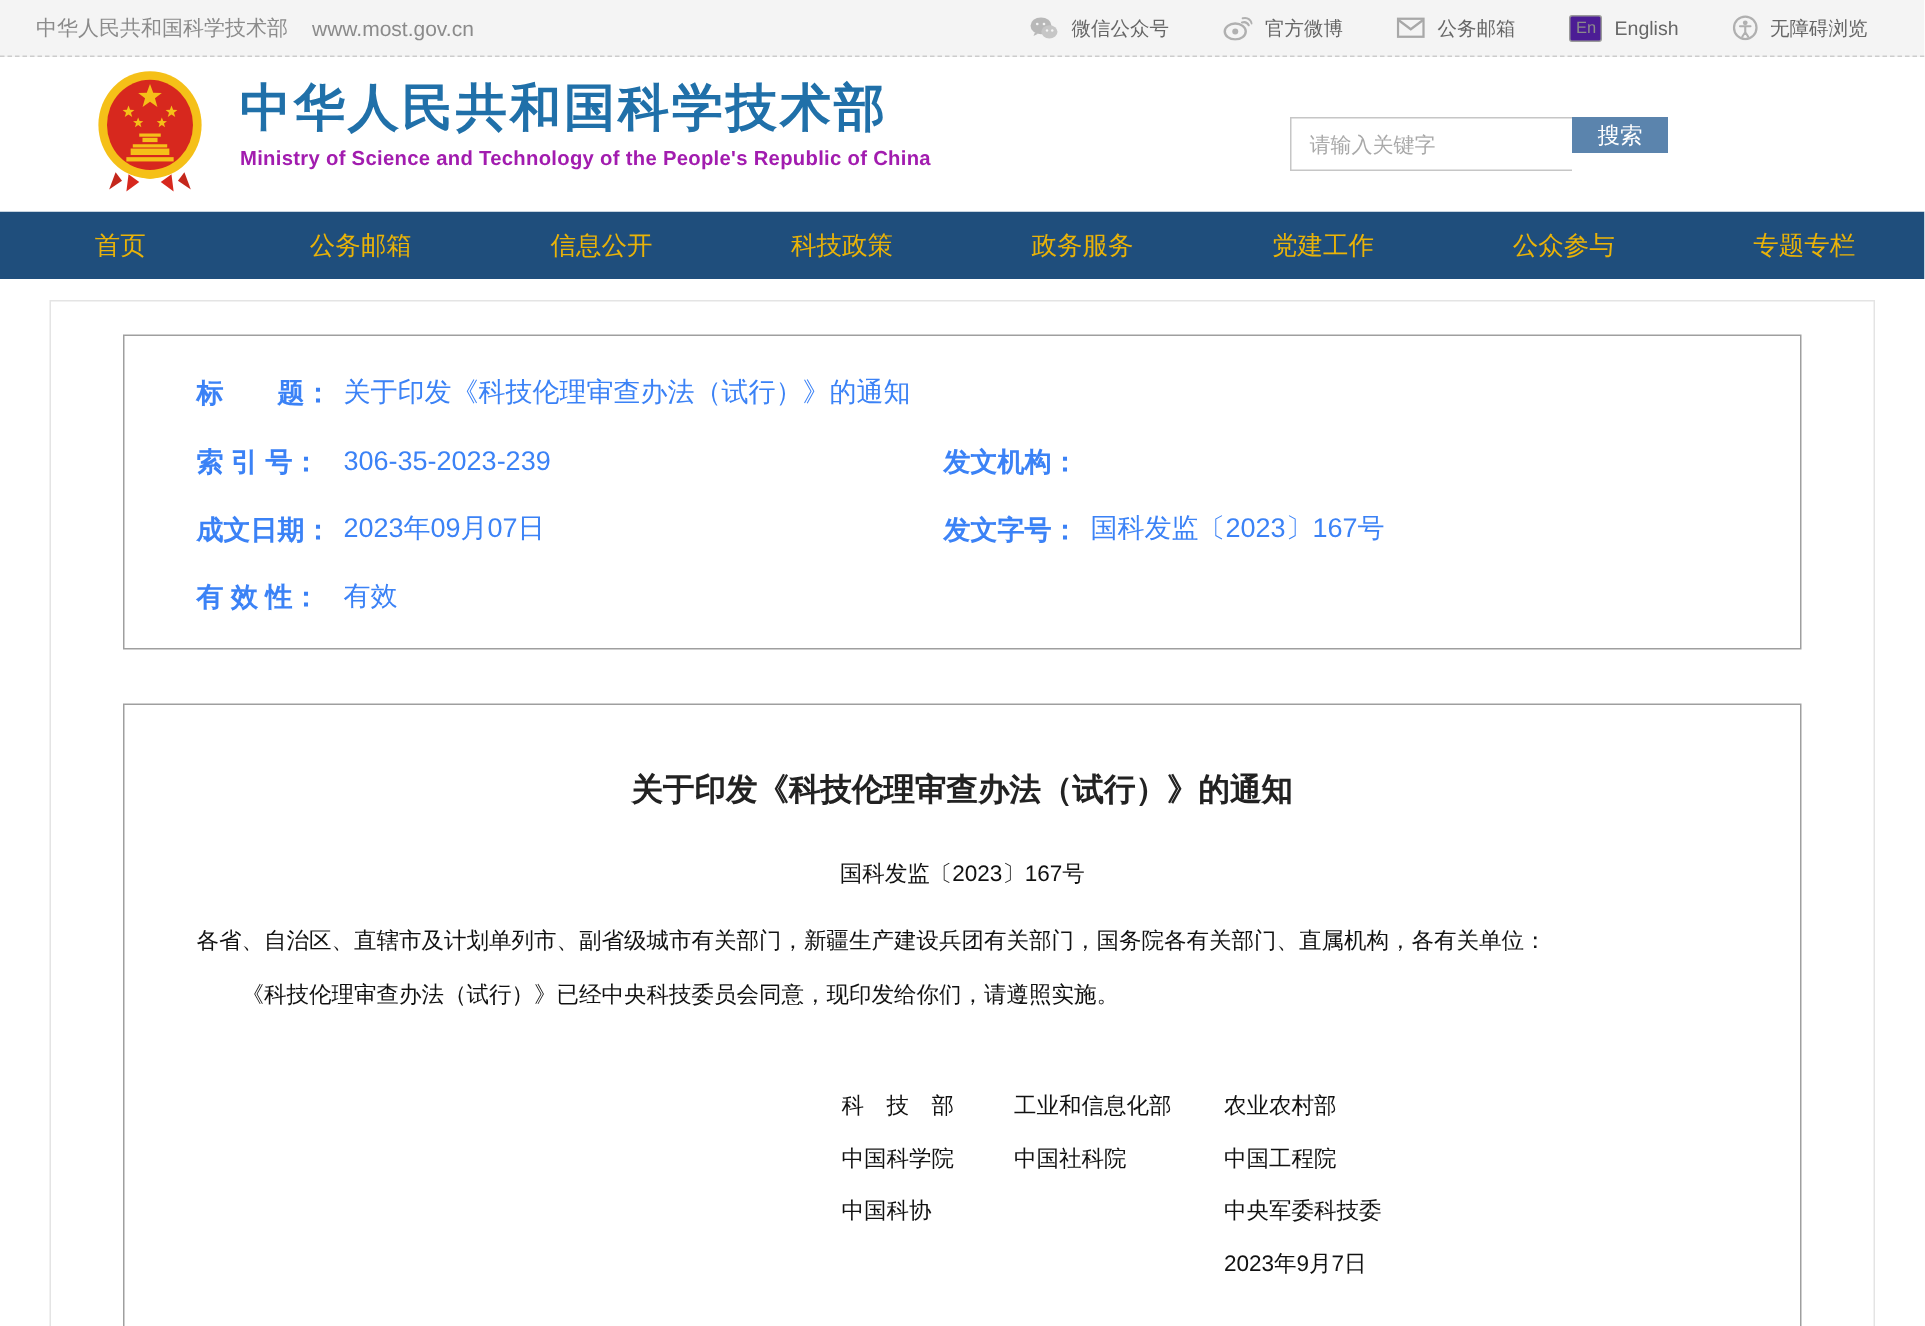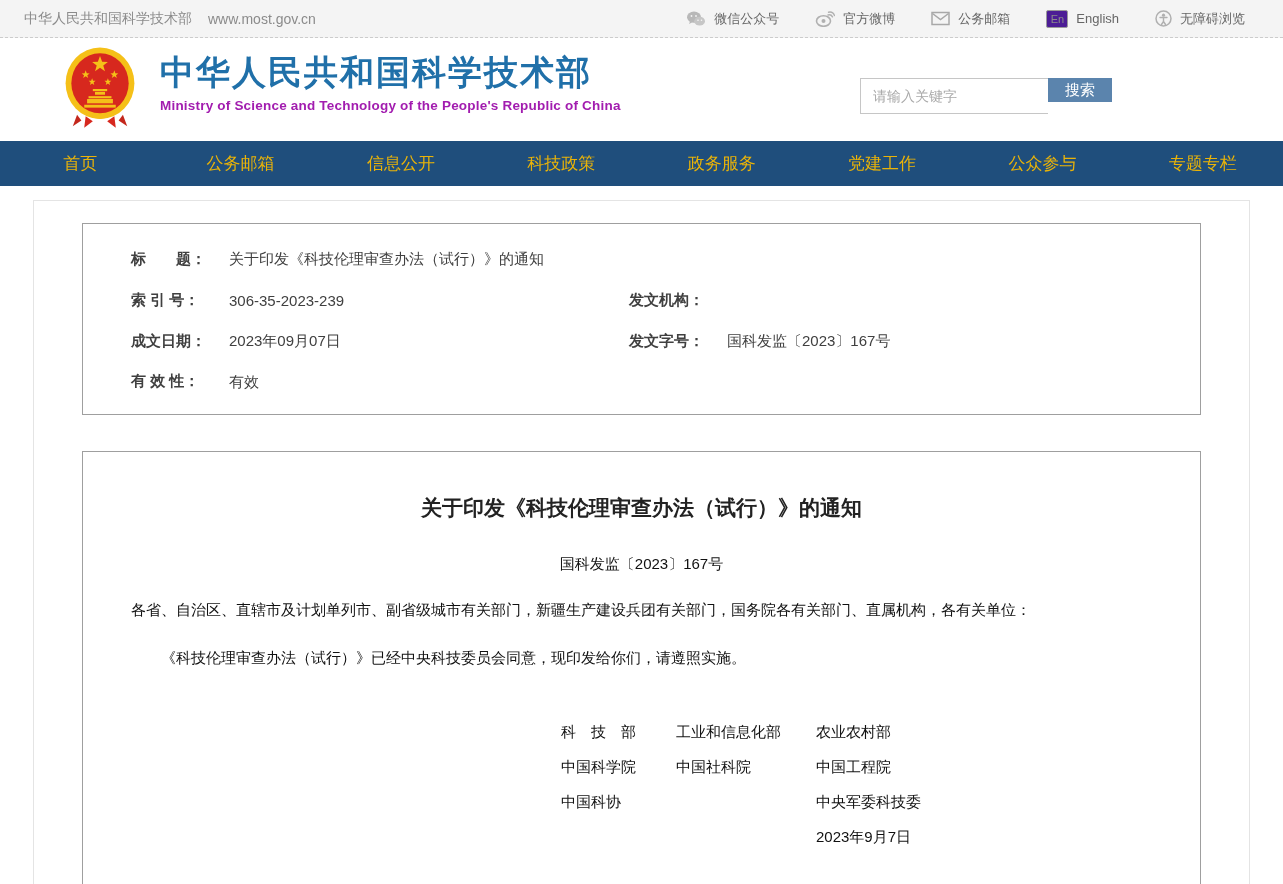--- a/index.html
+++ b/index.html
@@ -42,36 +42,36 @@
   .nav-item{
     flex:1;text-align:center;line-height:45px;color:#eab308;font-size:17px;cursor:pointer;
   }
   
   .outer{
     margin:14px 33px 0 33px;background:#fff;border:1px solid #e4e4e4;
     padding:22px 48px 60px 48px;box-sizing:border-box;min-height:700px;
   }
   .meta-box{
     border:1px solid #9f9f9f;padding:12px 0 12px 48px;box-sizing:border-box;
-    display:grid;grid-template-columns:498px 1fr;font-size:15px;color:#404040;
+    display:grid;grid-template-columns:498px 1fr;font-size:18px;color:#3b82f6;
   }
   .meta-cell{display:flex;align-items:center;padding:9px 0;}
   .meta-cell.full{grid-column:1 / 3;padding:12px 0 10px 0;}
   .meta-label{font-weight:bold;width:98px;flex-shrink:0;white-space:nowrap;}
   .meta-value{line-height:1.5;}
   .meta-cell .wide{flex:1;padding-right:55px;line-height:2.1;}
   
   .doc-box{
     border:1px solid #9f9f9f;margin-top:36px;padding:42px 48px 40px 48px;box-sizing:border-box;
     min-height:470px;font-size:15px;color:#111;
   }
   .doc-title{text-align:center;font-size:21px;font-weight:bold;color:#222;}
   .doc-number{text-align:center;font-size:15px;margin-top:33px;}
   .doc-para{margin-top:24px;line-height:1.6;}
-  .doc-para.indent{text-indent:2em;}
+  .doc-para.indent{text-indent:2em;margin-top:12px;}
   .signature{
     margin-top:44px;margin-left:430px;display:grid;grid-template-columns:115px 140px auto;
     line-height:35px;font-size:15px;
   }
 </style>
 </head>
 <body>
 
 <div class="topbar">
   <span class="site-name">中华人民共和国科学技术部</span>

